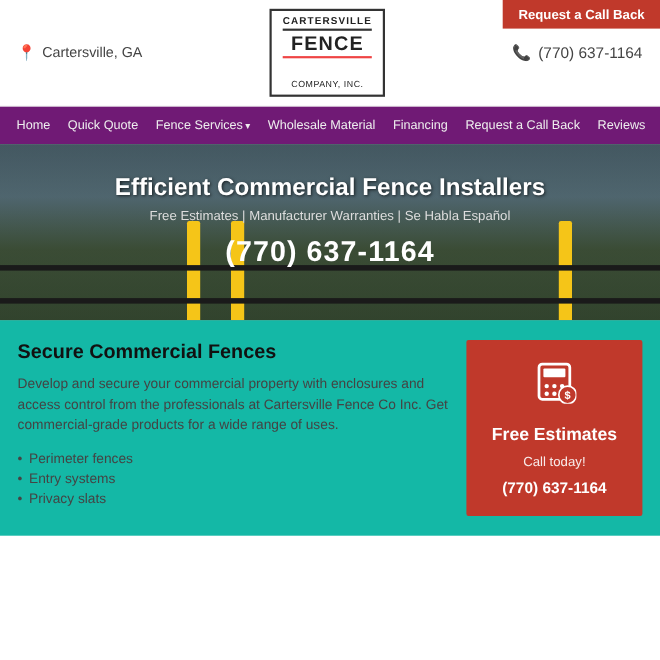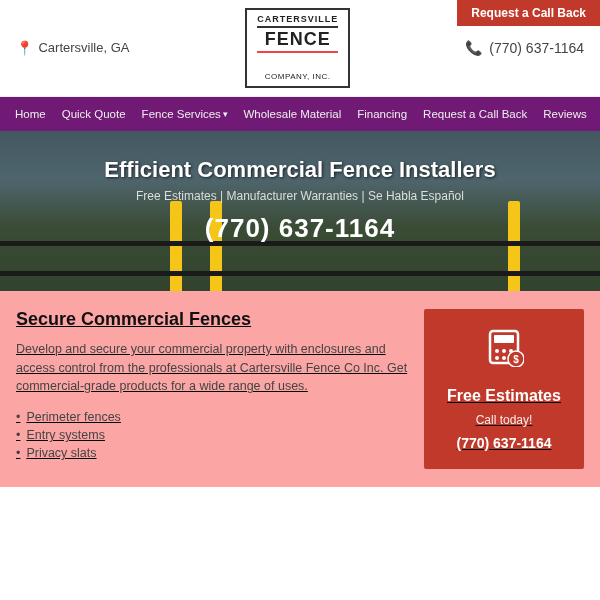--- a/index.html
+++ b/index.html
@@ -141,22 +141,21 @@
       font-size: 26px;
       font-weight: bold;
       letter-spacing: 1px;
     }
 
     
     .main {
       display: flex;
       padding: 18px 16px;
       gap: 16px;
-      background: #fca5a5;
-      text-decoration: underline;
+      background: #14b8a6;
     }
     .main-left {
       flex: 1;
     }
     .main-left h2 {
       font-size: 18px;
       font-weight: bold;
       color: #111;
       margin-bottom: 10px;
     }

